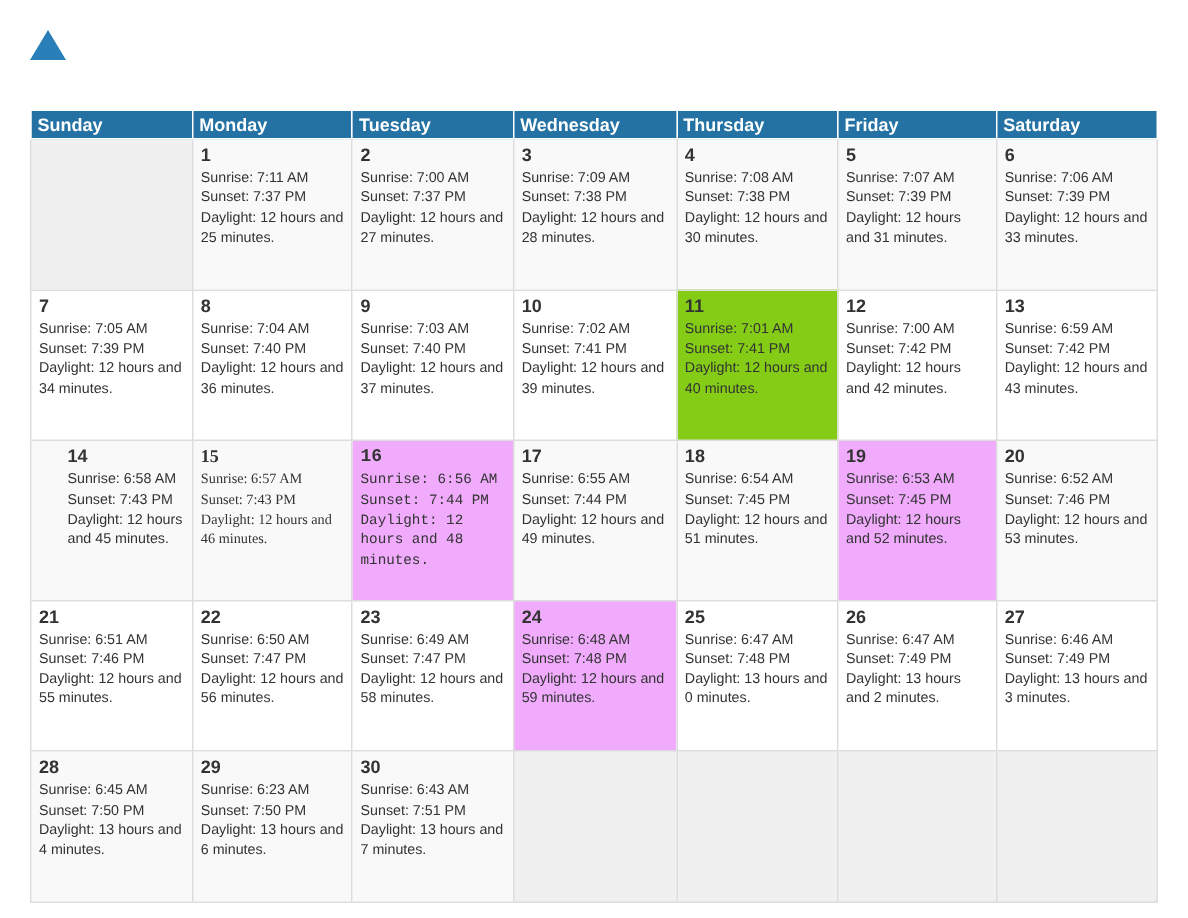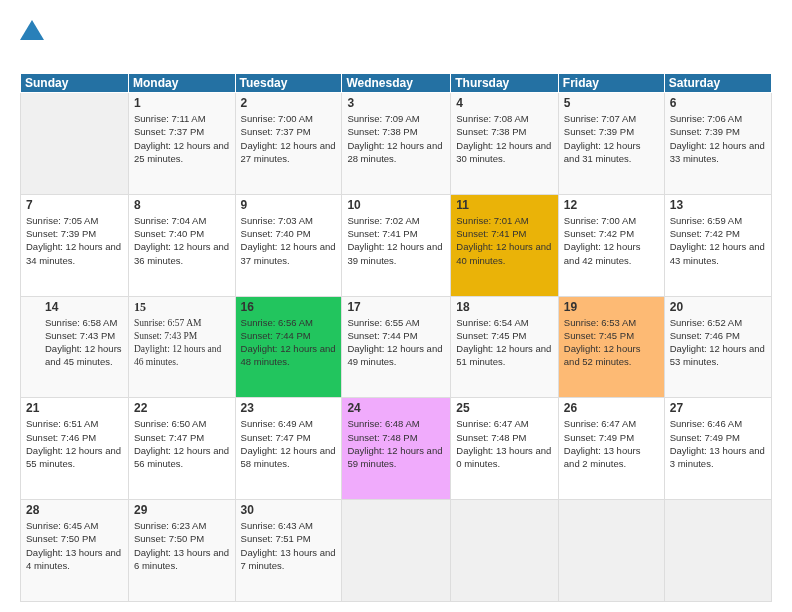--- a/index.html
+++ b/index.html
@@ -199,21 +199,21 @@
             </div>
           </td>
           <td style="background: rgb(255, 255, 255);">
             <span class="day-number">10</span>
             <div class="day-info">
               <div>Sunrise: 7:02 AM</div>
               <div>Sunset: 7:41 PM</div>
               <div>Daylight: 12 hours and 39 minutes.</div>
             </div>
           </td>
-          <td style="background: #eab308;">
+          <td style="background: #84cc16;">
             <span class="day-number">11</span>
             <div class="day-info">
               <div>Sunrise: 7:01 AM</div>
               <div>Sunset: 7:41 PM</div>
               <div>Daylight: 12 hours and 40 minutes.</div>
             </div>
           </td>
           <td style="background: rgb(255, 255, 255);">
             <span class="day-number">12</span>
             <div class="day-info">
@@ -241,21 +241,21 @@
             </div>
           </td>
           <td style="background: rgb(249, 249, 249); font-family: Liberation Serif, serif;">
             <span class="day-number">15</span>
             <div class="day-info">
               <div>Sunrise: 6:57 AM</div>
               <div>Sunset: 7:43 PM</div>
               <div>Daylight: 12 hours and 46 minutes.</div>
             </div>
           </td>
-          <td style="background: #22c55e;">
+          <td style="background: #f0abfc; font-family: Liberation Mono, monospace;">
             <span class="day-number">16</span>
             <div class="day-info">
               <div>Sunrise: 6:56 AM</div>
               <div>Sunset: 7:44 PM</div>
               <div>Daylight: 12 hours and 48 minutes.</div>
             </div>
           </td>
           <td style="background: rgb(249, 249, 249);">
             <span class="day-number">17</span>
             <div class="day-info">
@@ -265,21 +265,21 @@
             </div>
           </td>
           <td style="background: rgb(249, 249, 249);">
             <span class="day-number">18</span>
             <div class="day-info">
               <div>Sunrise: 6:54 AM</div>
               <div>Sunset: 7:45 PM</div>
               <div>Daylight: 12 hours and 51 minutes.</div>
             </div>
           </td>
-          <td style="background: #fdba74;">
+          <td style="background: #f0abfc;">
             <span class="day-number">19</span>
             <div class="day-info">
               <div>Sunrise: 6:53 AM</div>
               <div>Sunset: 7:45 PM</div>
               <div>Daylight: 12 hours and 52 minutes.</div>
             </div>
           </td>
           <td style="background: rgb(249, 249, 249);">
             <span class="day-number">20</span>
             <div class="day-info">

